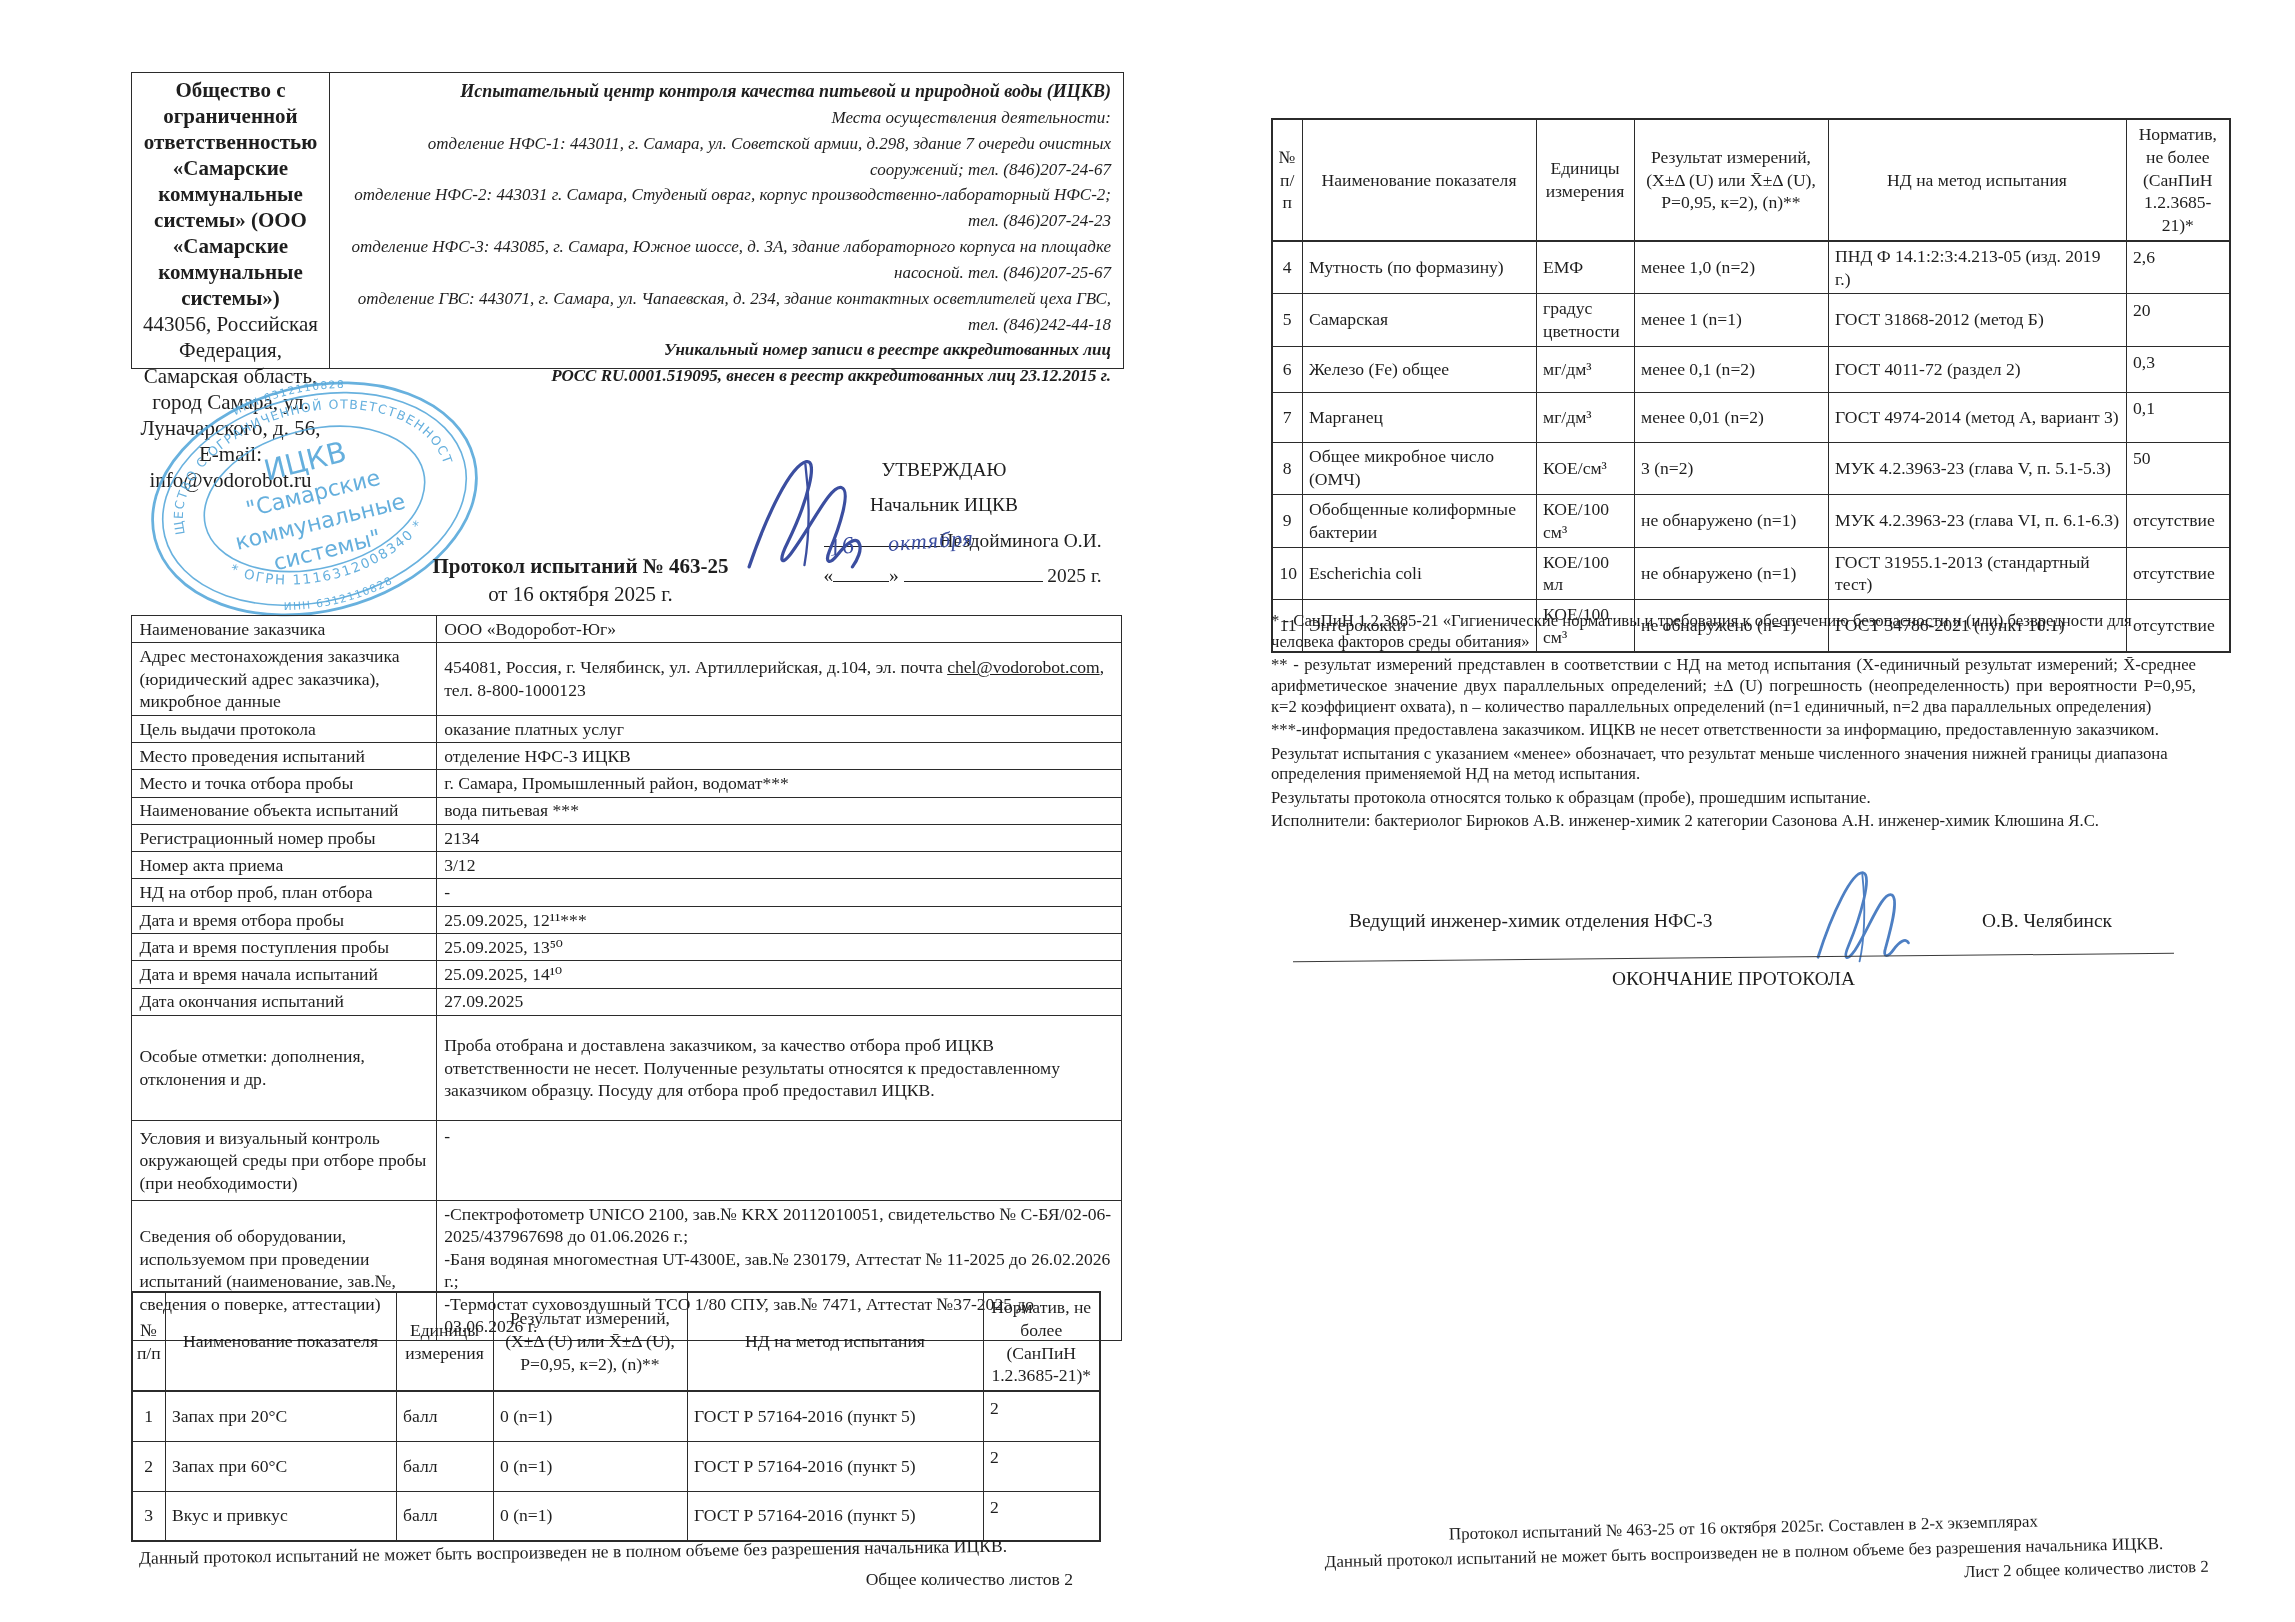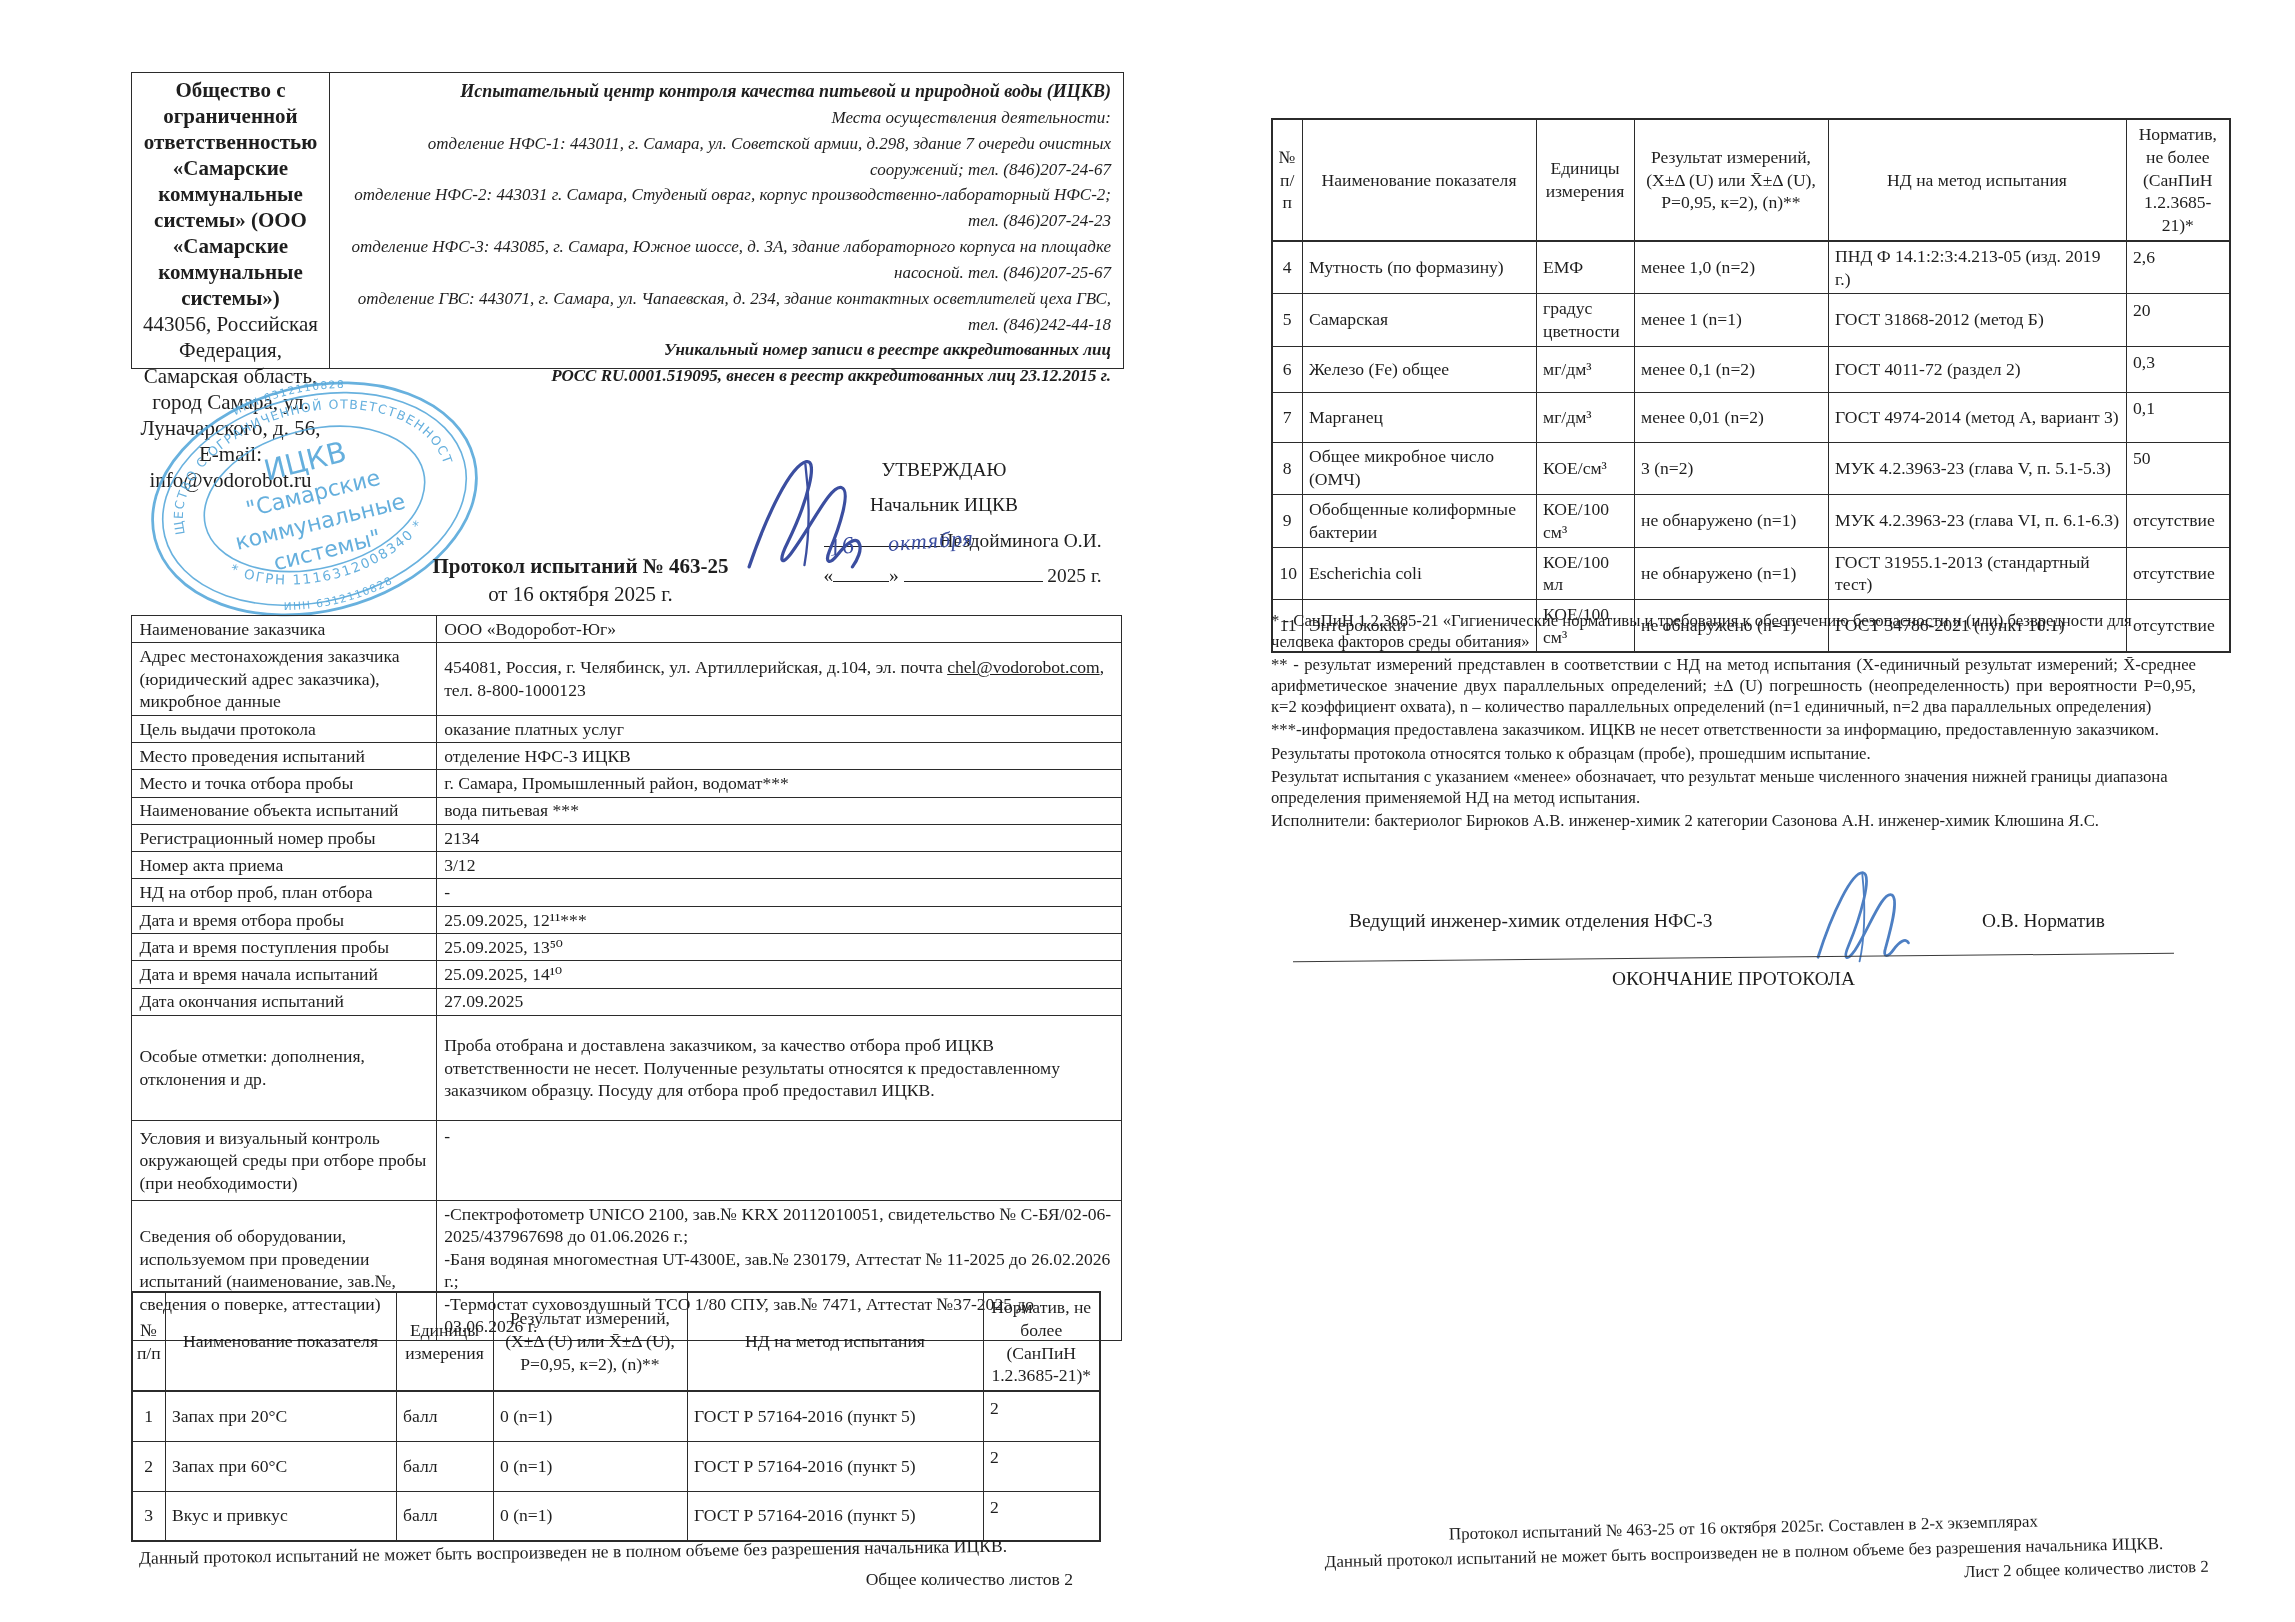--- a/index.html
+++ b/index.html
@@ -364,33 +364,33 @@
         <td>ГОСТ 34786-2021 (пункт 10.1)</td>
         <td>отсутствие</td>
       </tr>
     </tbody>
   </table>
 
   <div class="abs fnotes">
     <p>* - СанПиН 1.2.3685-21 «Гигиенические нормативы и требования к обеспечению безопасности и (или) безвредности для человека факторов среды обитания»</p>
     <p class="j">** - результат измерений представлен в соответствии с НД на метод испытания (Х-единичный результат измерений; X̄-среднее арифметическое значение двух параллельных определений; ±Δ (U) погрешность (неопределенность) при вероятности Р=0,95, к=2 коэффициент охвата), n – количество параллельных определений (n=1 единичный, n=2 два параллельных определения)</p>
     <p>***-информация предоставлена заказчиком. ИЦКВ не несет ответственности за информацию, предоставленную заказчиком.</p>
+    <p>Результат испытания с указанием «менее» обозначает, что результат меньше численного значения нижней границы диапазона определения применяемой НД на метод испытания.</p>
     <p>Результаты протокола относятся только к образцам (пробе), прошедшим испытание.</p>
-    <p>Результат испытания с указанием «менее» обозначает, что результат меньше численного значения нижней границы диапазона определения применяемой НД на метод испытания.</p>
     <p>Исполнители: бактериолог Бирюков А.В. инженер-химик 2 категории Сазонова А.Н. инженер-химик Клюшина Я.С.</p>
   </div>
 
   <div class="abs signrole">Ведущий инженер-химик отделения НФС-3</div>
   <svg class="abs sig2" viewBox="0 0 270 260">
     <g fill="none" stroke="#4d7fc3" stroke-width="6" stroke-linecap="round" stroke-linejoin="round">
       <path d="M 30 215 C 60 120, 104 28, 128 32 C 148 36, 122 128, 96 190 C 84 218, 92 226, 110 200 C 140 154, 170 70, 190 80 C 206 90, 186 160, 176 196 C 170 214, 180 218, 194 198 C 206 182, 220 172, 226 184"></path>
       <path d="M 126 36 C 134 110, 130 180, 120 224" stroke-width="4"></path>
     </g>
   </svg>
-  <div class="abs signname">О.В. Норматив</div>
+  <div class="abs signname">О.В. Челябинск</div>
 
   <div class="abs endrule"></div>
   <div class="abs endcap">ОКОНЧАНИЕ ПРОТОКОЛА</div>
 
   <div class="abs p2foot">
     <div class="l1">Протокол испытаний № 463-25 от 16 октября 2025г. Составлен в 2-х экземплярах</div>
     <div class="l2">Данный протокол испытаний не может быть воспроизведен не в полном объеме без разрешения начальника ИЦКВ.</div>
     <div class="l3">Лист 2 общее количество листов 2</div>
   </div>
 

